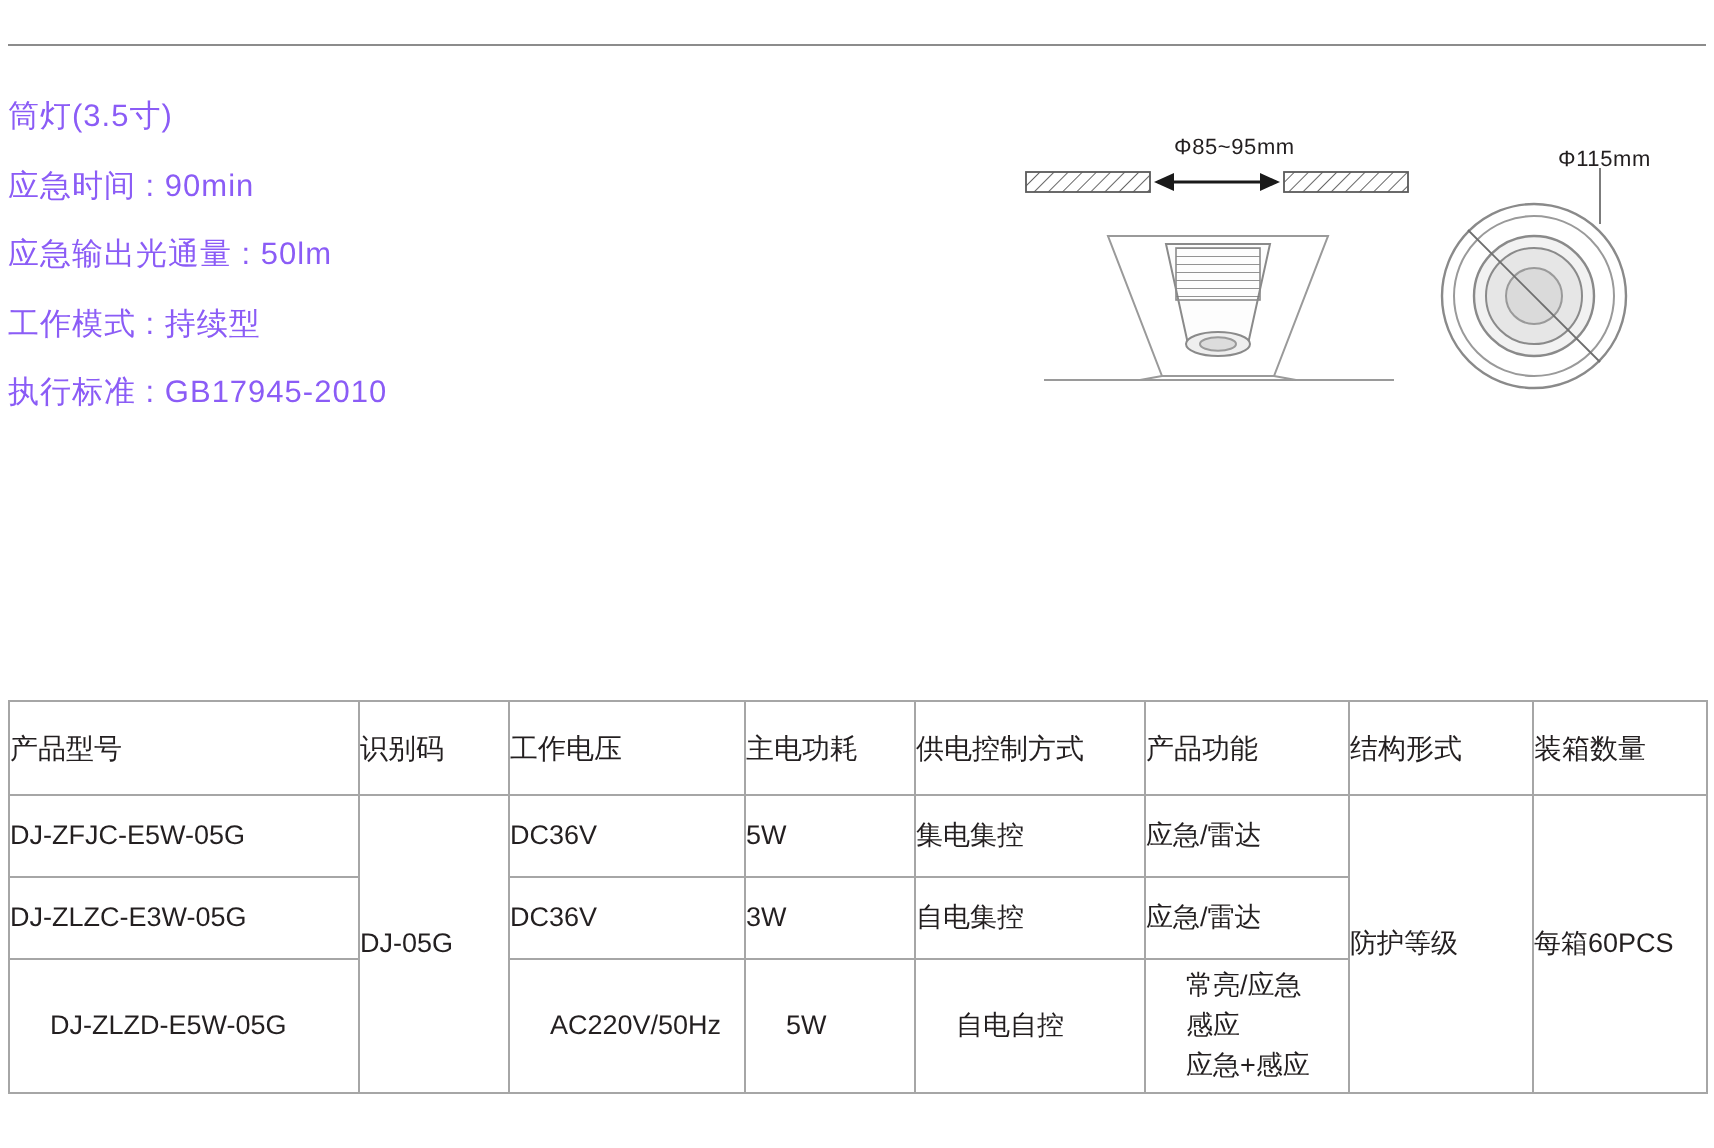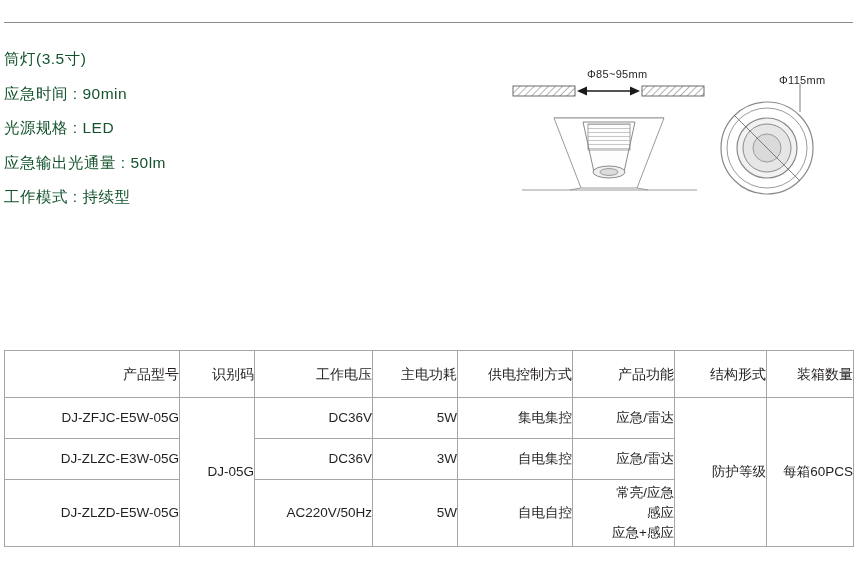--- a/index.html
+++ b/index.html
@@ -33,21 +33,21 @@
     position: absolute;
     left: 4px;
     top: 42px;
     width: 420px;
   }
   .spec-line {
     font-size: 15.5px;
     line-height: 34.5px;
     letter-spacing: 0.5px;
     white-space: nowrap;
-    color: #14532d;
+    color: #8b5cf6;
   }
   
   .drawing {
     position: absolute;
     left: 482px;
     top: 60px;
     width: 380px;
     height: 150px;
   }
   .dim-label {
@@ -70,21 +70,21 @@
   table.spec-table {
     border-collapse: collapse;
     width: 849px;
     table-layout: fixed;
   }
   table.spec-table td, table.spec-table th {
     border: 1px solid #a6a6a6;
     font-weight: normal;
     font-size: 13.5px;
     color: #231f20;
-    text-align: right;
+    text-align: left;
     vertical-align: middle;
     padding: 0;
     line-height: 18px;
   }
   table.spec-table thead th {
     height: 46px;
     font-size: 14px;
   }
   table.spec-table tbody td {
     height: 40px;
@@ -102,23 +102,23 @@
 </head>
 <body>
 
 <div class="page">
 
   <div class="top-rule"></div>
 
   <div class="spec-list">
     <div class="spec-line">筒灯(3.5寸)</div>
     <div class="spec-line">应急时间 : 90min</div>
-    <div class="spec-line">光源规格 : LED</div>
     <div class="spec-line">应急输出光通量 : 50lm</div>
     <div class="spec-line">工作模式 : 持续型</div>
+    <div class="spec-line">执行标准 : GB17945-2010</div>
   </div>
 
   <div class="drawing">
 
     <div class="dim-label dim-85">Φ85~95mm</div>
     <div class="dim-label dim-115">Φ115mm</div>
 
     <svg width="380" height="150" viewBox="0 0 380 150">
       <defs>
         <pattern id="hatch" width="5" height="5" patternTransform="rotate(45)" patternUnits="userSpaceOnUse">

